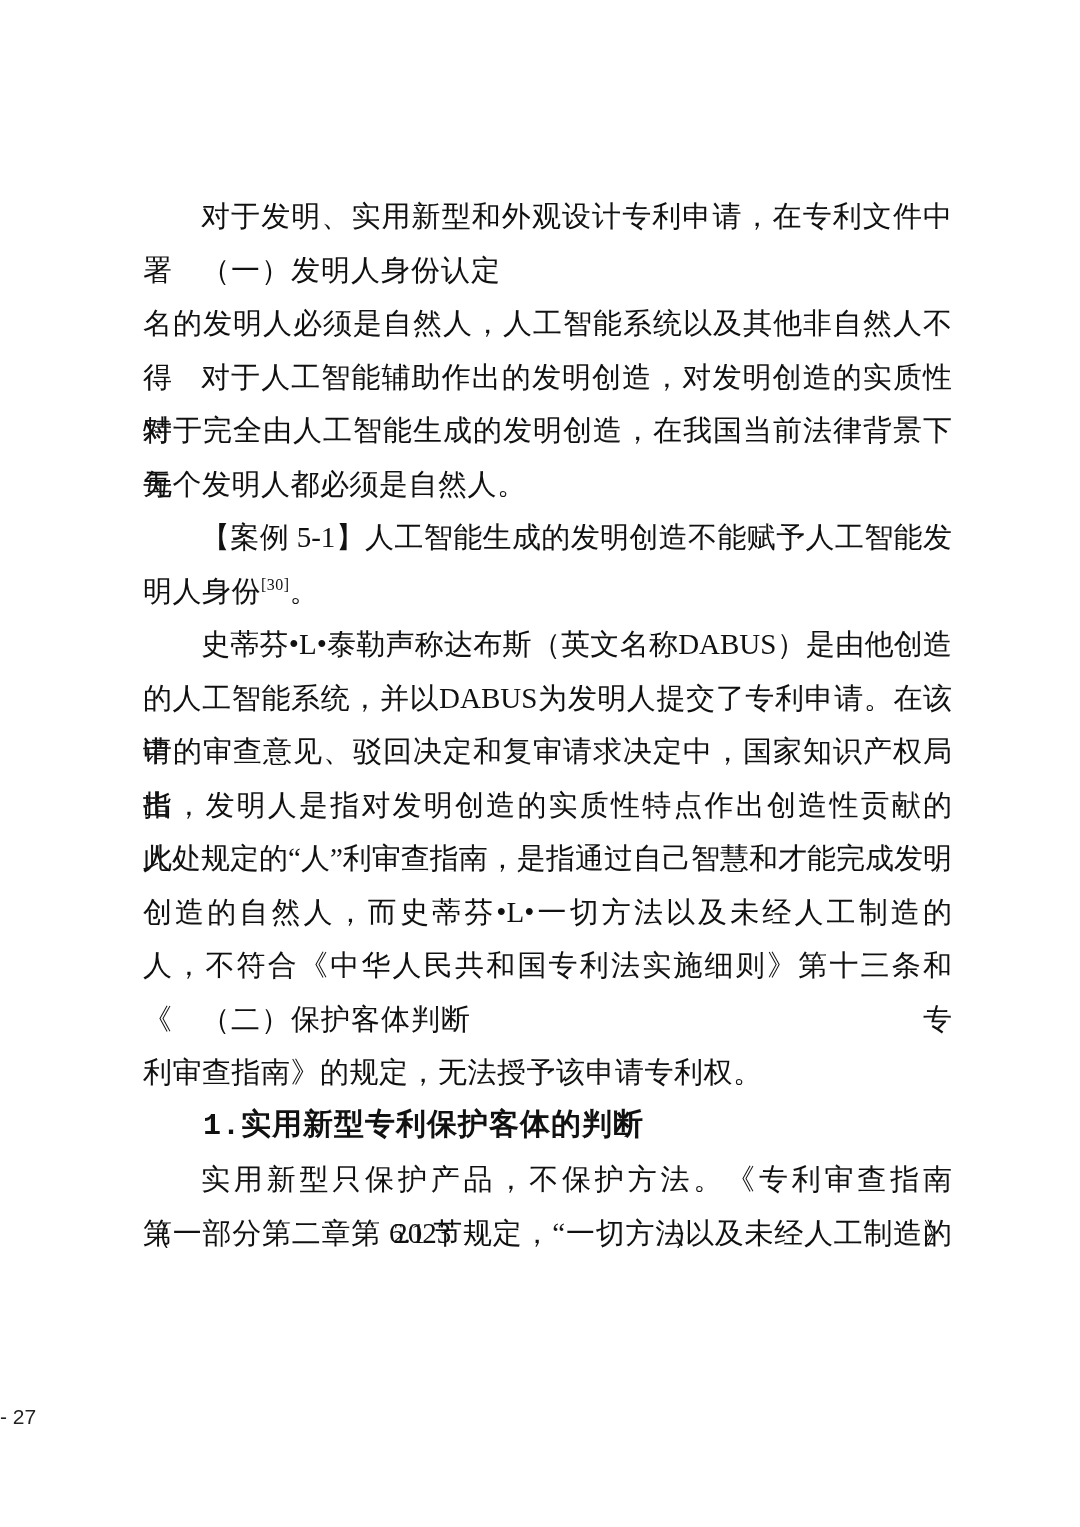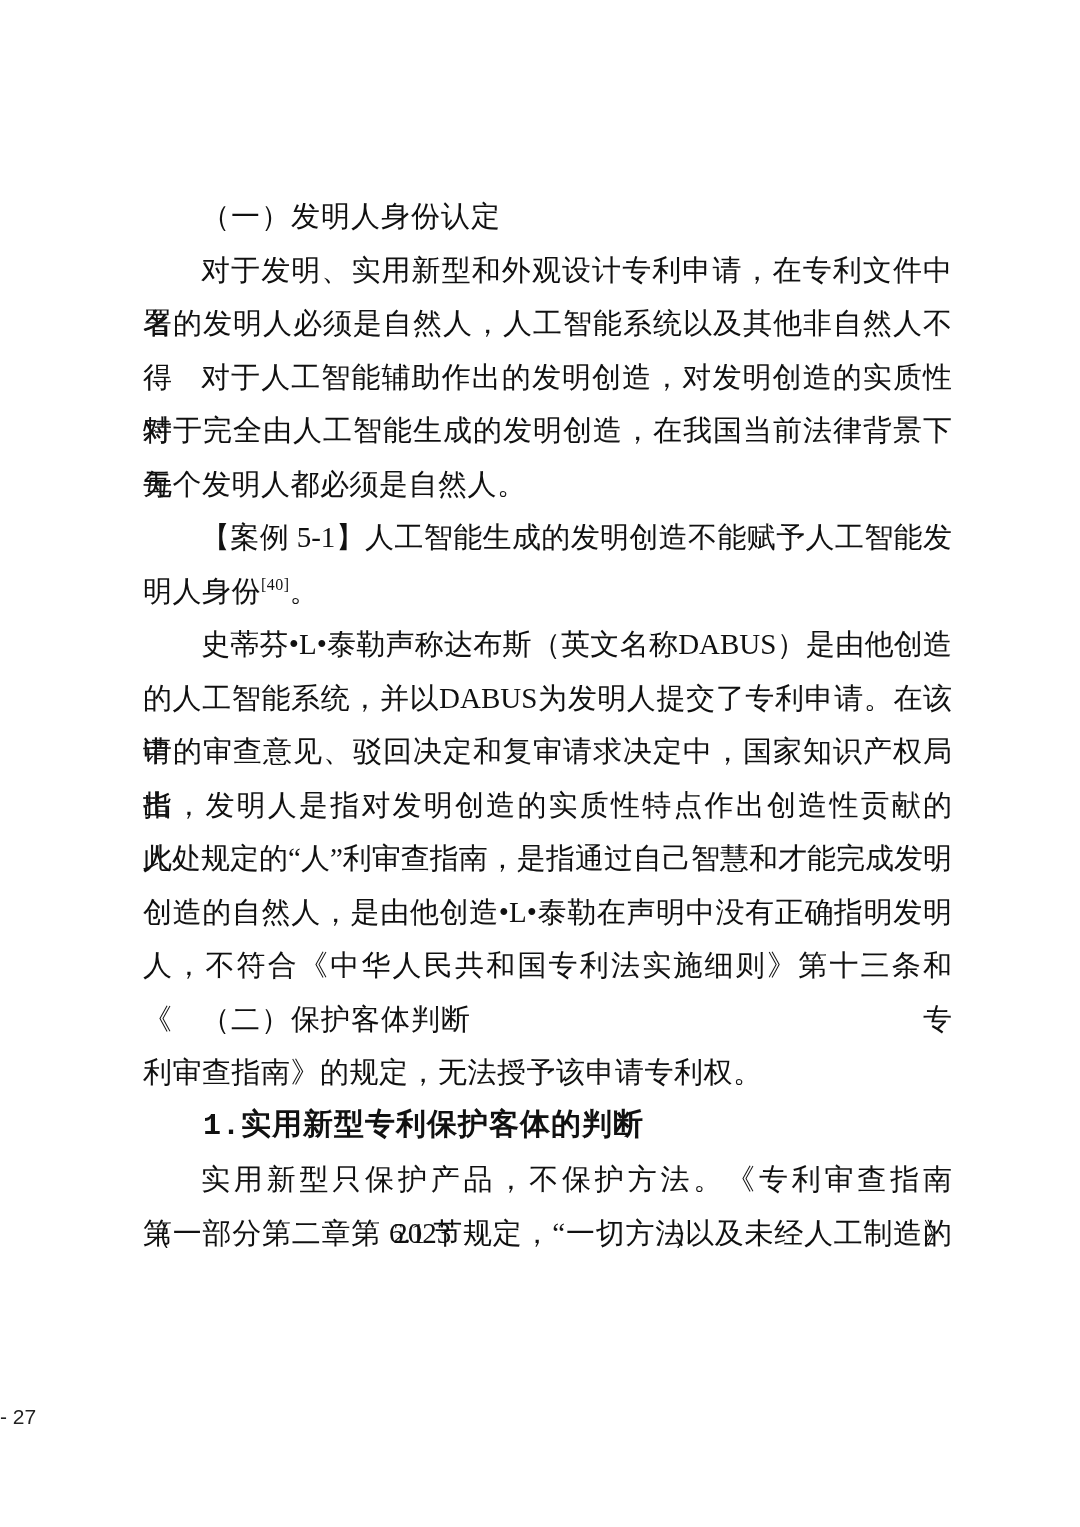--- a/index.html
+++ b/index.html
@@ -61,34 +61,34 @@
     font-size:21px;
     color:#222222;
     font-family:Liberation Sans, sans-serif;
   }
 </style>
 </head>
 <body>
 
 <div class="page">
   <div class="content" id="content">
+      <div class="line body indent justify"><span>对于发明、实用新型和外观设计专利申请，在专利文件中署</span></div>
       <div class="line heading indent"><span>（一）发明人身份认定</span></div>
-      <div class="line body indent justify"><span>对于发明、实用新型和外观设计专利申请，在专利文件中署</span></div>
       <div class="line body justify"><span>名的发明人必须是自然人，人工智能系统以及其他非自然人不得</span></div>
       <div class="line body indent justify"><span>对于人工智能辅助作出的发明创造，对发明创造的实质性特</span></div>
       <div class="line body justify"><span>对于完全由人工智能生成的发明创造，在我国当前法律背景下无</span></div>
       <div class="line body"><span>每个发明人都必须是自然人。</span></div>
       <div class="line body indent justify"><span>【案例 5-1】人工智能生成的发明创造不能赋予人工智能发</span></div>
-      <div class="line body"><span>明人身份</span><sup>[40]</sup><span>。</span></div>
+      <div class="line body"><span>明人身份</span><sup>[30]</sup><span>。</span></div>
       <div class="line body indent justify"><span>史蒂芬•L•泰勒声称达布斯（英文名称DABUS）是由他创造</span></div>
       <div class="line body justify"><span>的人工智能系统，并以DABUS为发明人提交了专利申请。在该申</span></div>
       <div class="line body justify"><span>请的审查意见、驳回决定和复审请求决定中，国家知识产权局指</span></div>
       <div class="line body justify"><span>出，发明人是指对发明创造的实质性特点作出创造性贡献的人，</span></div>
       <div class="line body justify"><span>此处规定的“人”利审查指南，是指通过自己智慧和才能完成发明</span></div>
-      <div class="line body justify"><span>创造的自然人，是由他创造•L•泰勒在声明中没有正确指明发明</span></div>
+      <div class="line body justify"><span>创造的自然人，而史蒂芬•L•一切方法以及未经人工制造的</span></div>
       <div class="line body justify"><span>人，不符合《中华人民共和国专利法实施细则》第十三条和《专</span></div>
       <div class="line heading indent"><span>（二）保护客体判断</span></div>
       <div class="line body"><span>利审查指南》的规定，无法授予该申请专利权。</span></div>
       <div class="line bold-heading indent"><span>1.实用新型专利保护客体的判断</span></div>
       <div class="line body indent justify"><span>实用新型只保护产品，不保护方法。《专利审查指南（2023）》</span></div>
       <div class="line body justify"><span>第一部分第二章第 6.1 节规定，“一切方法以及未经人工制造的</span></div>
     </div>
   <div class="footer">- 27</div>
 </div>
 

